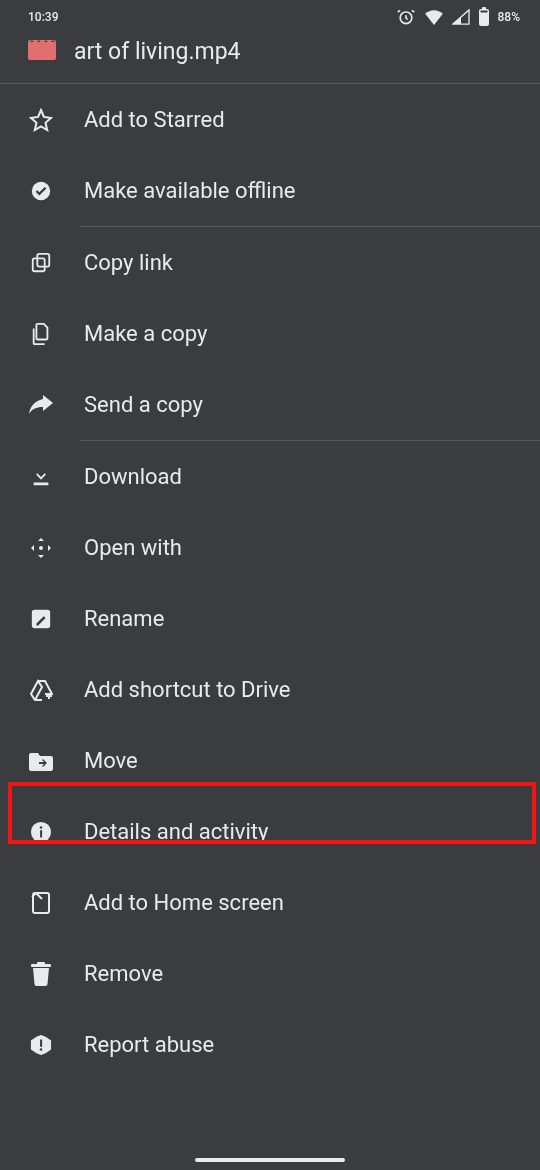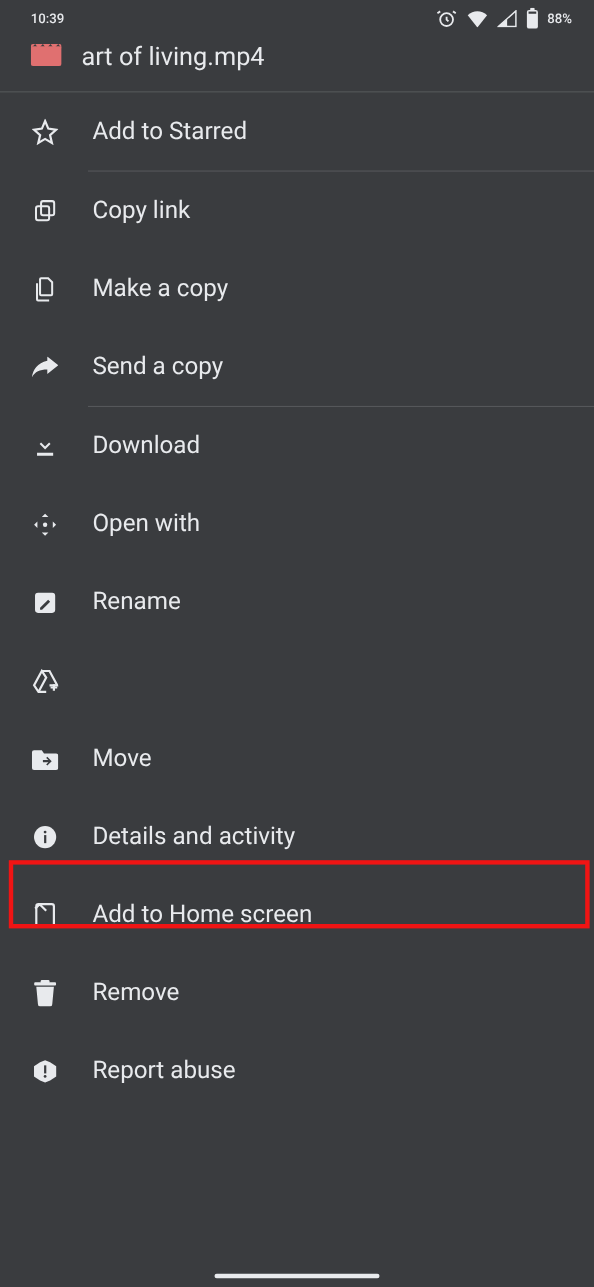--- a/index.html
+++ b/index.html
@@ -151,20 +151,29 @@
 
   <div class="menu-item">
     <span class="icon-slot">
       <svg width="24" height="24" viewBox="0 0 24 24" fill="none" stroke="#e8eaed" stroke-width="2">
           <path d="M12 2l2.9 6.9L22 10l-5.5 4.8L18.2 22 12 18.3 5.8 22l1.7-7.2L2 10l7.1-1.1z"></path>
         </svg>
     </span>
     <span class="label">Add to Starred</span>
   </div>
 
+  <div class="menu-item">
+    <span class="icon-slot">
+      <svg width="22" height="22" viewBox="0 0 24 24">
+          <circle cx="12" cy="12" r="10" fill="#e8eaed"></circle>
+          <path d="M7 12l3.2 3.2L17 8.5" stroke="#3a3c3f" stroke-width="2.5" fill="none"></path>
+        </svg>
+    </span>
+    <span class="label">Make available offline</span>
+  </div>
 
   <hr class="section-divider">
 
   <div class="menu-item">
     <span class="icon-slot">
       <svg width="22" height="22" viewBox="0 0 24 24" fill="none" stroke="#e8eaed" stroke-width="2">
           <rect x="3" y="7" width="13" height="14" rx="2"></rect>
           <rect x="8" y="2" width="13" height="14" rx="2"></rect>
         </svg>
     </span>
@@ -224,20 +233,21 @@
   <div class="menu-item">
     <span class="icon-slot">
       <svg width="24" height="22" viewBox="0 0 24 22" fill="none" stroke="#e8eaed" stroke-width="2">
           <path d="M9 2L2 15l4 6 7-13z"></path>
           <path d="M9 2h7l7 13h-7"></path>
           <path d="M6 21h7"></path>
           <line x1="17" y1="17" x2="23" y2="17"></line>
           <line x1="20" y1="14" x2="20" y2="20"></line>
         </svg>
     </span>
+    <span class="label">Add shortcut to Drive</span>
   </div>
 
   <div class="menu-item">
     <span class="icon-slot">
       <svg width="24" height="20" viewBox="0 0 24 20" fill="#e8eaed">
           <path d="M2 2h7l2 3h11a2 2 0 0 1 2 2v11a2 2 0 0 1-2 2H2a2 2 0 0 1-2-2V4a2 2 0 0 1 2-2z"></path>
           <path d="M10 11h5l-2-2 1-1 4 4-4 4-1-1 2-2h-5z" fill="#3a3c3f"></path>
         </svg>
     </span>
     <span class="label">Move</span>

